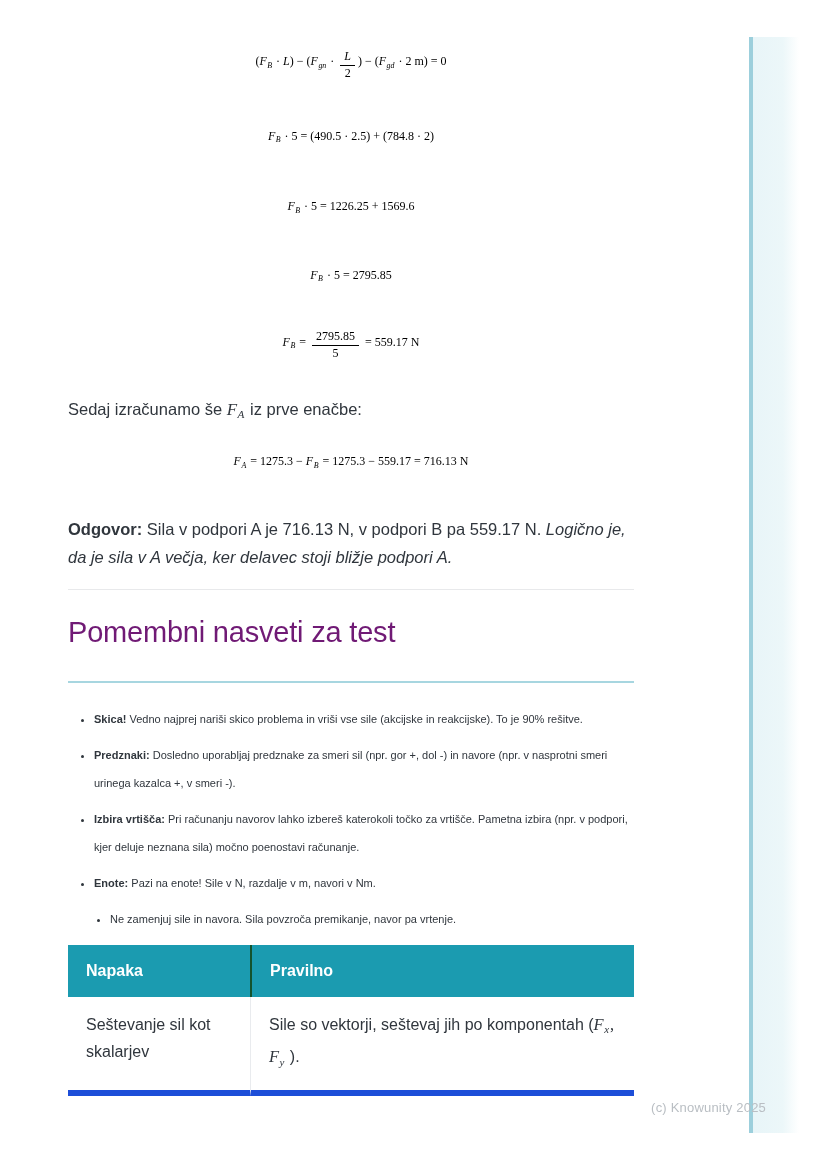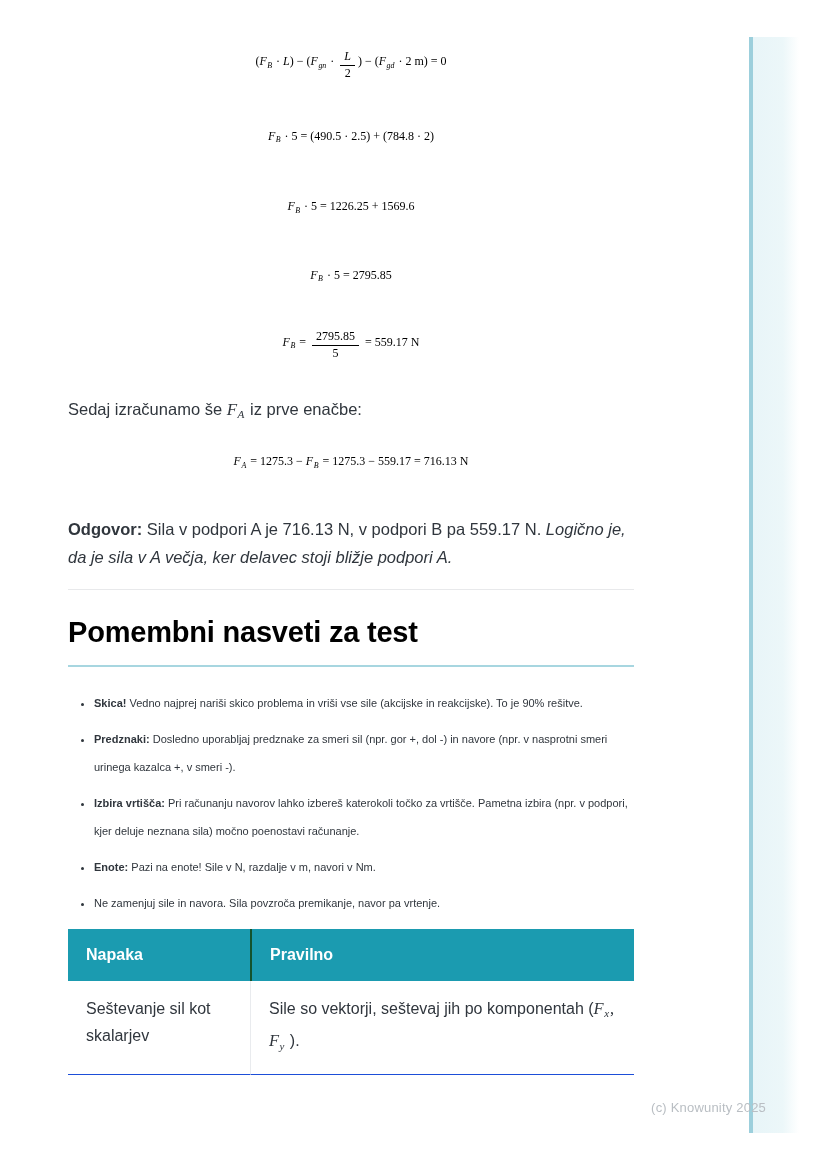--- a/index.html
+++ b/index.html
@@ -42,40 +42,40 @@
   .body-text{margin:0;font-size:16.5px;line-height:28px;}
   .body-text .math{font-size:17px;}
   .para-fa{margin-top:34px;}
   .answer{margin-top:38px;}
   .bold{font-weight:700;text-align:right;}
   .ital{font-style:italic;}
 
   hr.divider{border:none;border-top:1px solid #e8e9eb;margin:18px 0 0;}
 
   h2.section-title{
-    margin:24px 0 0;padding-bottom:15px;
-    font-size:29px;line-height:36px;font-weight:700;letter-spacing:-0.2px;
-    color:#000000;border-bottom:2px solid #a7d6e0;
+    margin:24px 0 0;padding-bottom:31px;
+    font-size:29px;line-height:36px;font-weight:400;letter-spacing:-0.2px;
+    color:#701a75;border-bottom:2px solid #a7d6e0;
   }
 
   ul.tips{margin:22px 0 0;padding:0 0 0 26px;}
   ul.tips li{margin:0 0 8px;font-size:11px;line-height:28px;}
-  ul.tips li:last-child{margin-bottom:0;}
+  ul.tips li:last-child{margin-bottom:0;margin-left:16px;}
 
   
   table.mistakes{margin-top:12px;width:566px;border-collapse:separate;border-spacing:0;font-size:16px;}
   table.mistakes th{
     background:#1b9bb0;color:#ffffff;text-align:left;font-weight:700;
     padding:16px 18px;font-size:16px;line-height:20px;
   }
   table.mistakes th:first-child{width:182px;box-sizing:border-box;}
   table.mistakes th + th{border-left:2px solid #14532d;}
   table.mistakes td{
     padding:14px 18px;line-height:27px;vertical-align:top;
-    border-bottom:1px solid #1d4ed8;
+    border-bottom:6px solid #1d4ed8;
   }
   table.mistakes td:first-child{width:182px;box-sizing:border-box;}
   table.mistakes td + td{border-left:1px solid #e9ebee;}
   table.mistakes td .math{font-size:16.5px;}
 </style>
 </head>
 <body>
 
 <div class="page">
 

